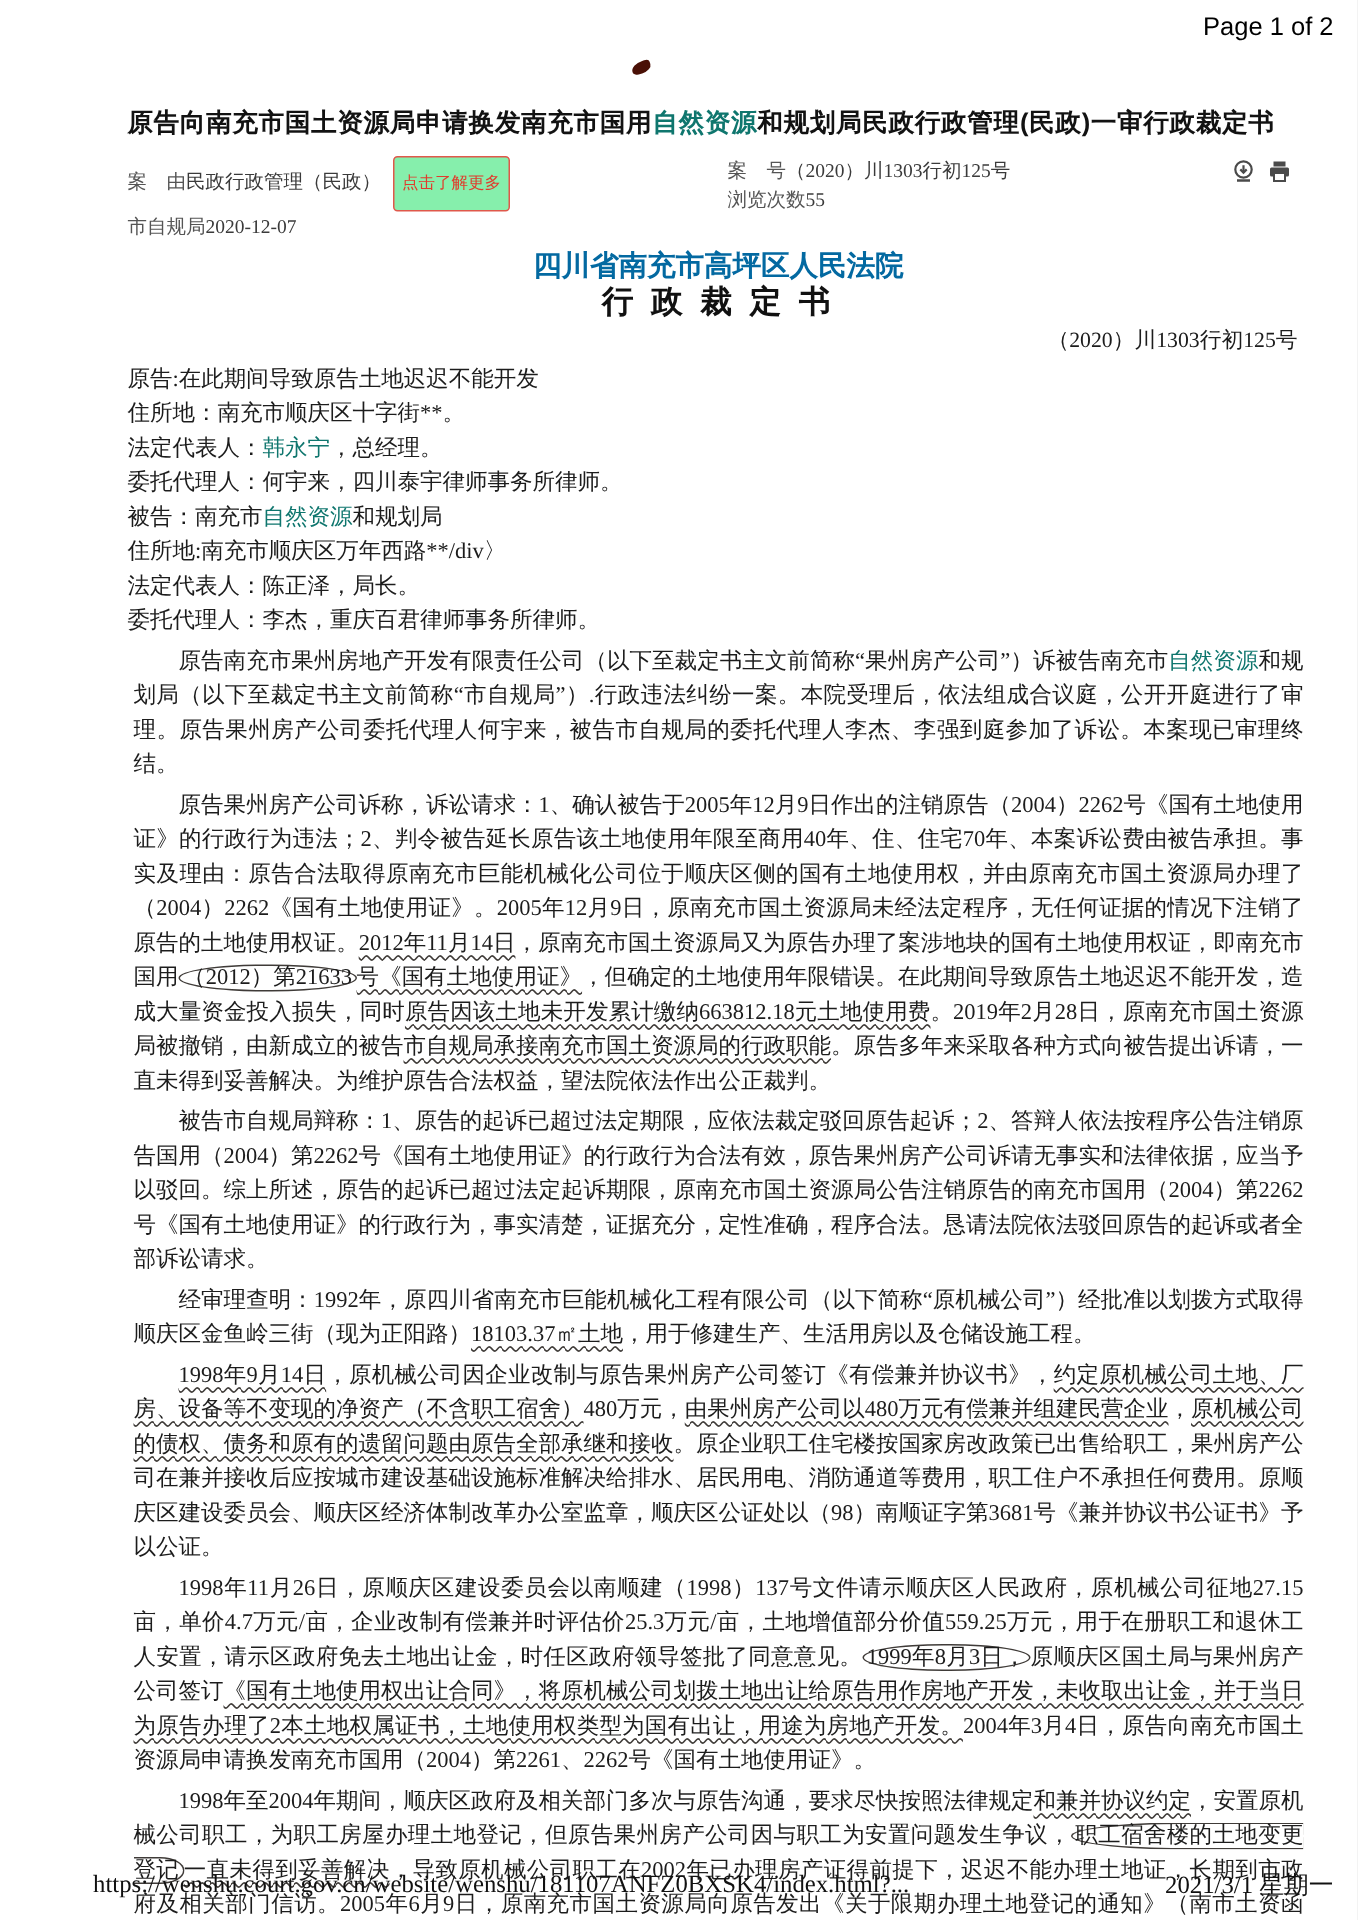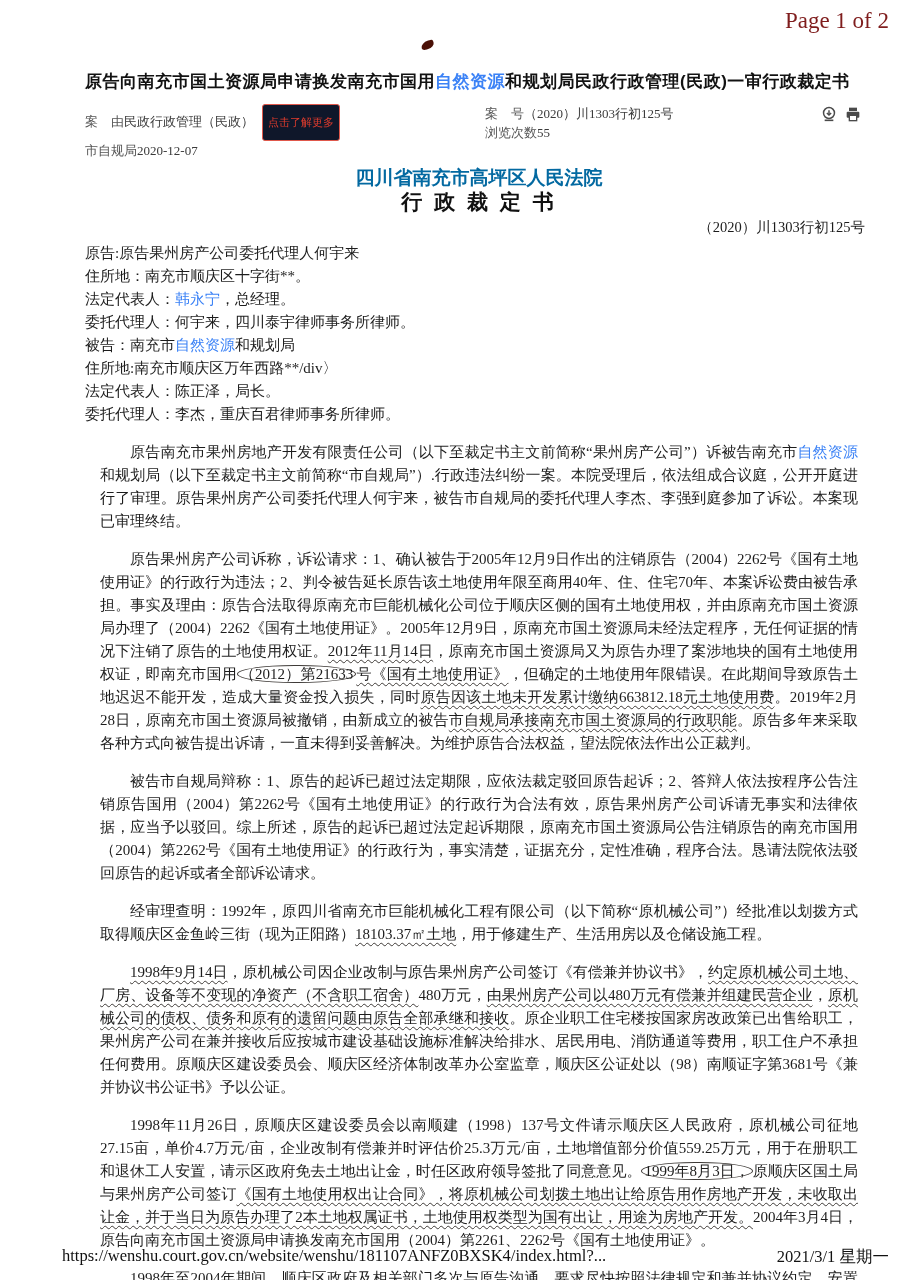--- a/index.html
+++ b/index.html
@@ -7,22 +7,22 @@
     position:relative;
     width:905px;height:1280px;
     background:#ffffff;
     font-family:"Liberation Serif","DejaVu Serif",serif;
     color:#1c1c1c;
     overflow:hidden;
     margin:0 auto;
   }
   .page-indicator{
     position:absolute;top:8px;right:16px;
-    font-size:23px;color:#7f1d1d;
-    font-family:Liberation Serif, serif;
+    font-size:17px;color:#000000;
+    font-family:Liberation Sans, sans-serif;
   }
   .ink-mark{
     position:absolute;left:421px;top:41px;
     width:13px;height:8px;background:#4a1006;
     border-radius:65% 25% 55% 35%;
     transform:rotate(-18deg);
   }
   .content{padding:70px 32px 0 85px;}
   .doc-title{
     margin:0 0 10px 0;
@@ -32,41 +32,41 @@
   }
   .meta{position:relative;display:flex;font-size:13px;color:#3a3a3a;line-height:19px;margin-bottom:6px;}
   .meta-col-left{width:400px;}
   .meta-col-right{flex:1;}
   .meta-label{color:#555;}
   .meta-row{white-space:nowrap;}
   .more-btn{
     display:inline-block;margin-left:8px;padding:10px 5px;
     font-size:11px;line-height:15px;
     color:#e03c2d;border:1px solid #e0584b;border-radius:3px;
-    background:#0f172a;cursor:pointer;
+    background:#86efac;cursor:pointer;
     font-family:"Liberation Sans",sans-serif;
   }
   .meta-icons{position:absolute;right:12px;top:2px;display:flex;gap:8px;}
   .meta-icons svg{display:block;cursor:pointer;}
   .court-name{
     text-align:center;font-family:"Liberation Sans","DejaVu Sans",sans-serif;
     font-weight:bold;font-size:19px;line-height:24px;color:#0369a1;
   }
   .doc-type{
     text-align:center;font-family:"Liberation Sans","DejaVu Sans",sans-serif;
     font-weight:bold;font-size:21px;line-height:24px;color:#111;letter-spacing:3px;
   }
   .case-number-line{text-align:right;font-size:14.5px;line-height:22px;margin:2px 8px 4px 0;}
   .parties{margin:4px 0 0 0;}
   .party-line{font-size:15px;line-height:23px;}
   .paragraphs p{
-    margin:15px;font-size:15px;line-height:23px;
+    margin:4px;font-size:15px;line-height:23px;
     text-indent:2em;text-align:justify;
   }
-  .seg-red{color:#3b82f6;}
+  .seg-red{color:#0f766e;}
   .pen-u{
     text-decoration:underline;
     text-decoration-style:wavy;
     text-decoration-color:#3f3b38;
     text-decoration-thickness:1.2px;
     text-underline-offset:3px;
   }
   .pen-c{
     border:1.5px solid #3f3b38;
     border-radius:48%/50%;
@@ -121,21 +121,21 @@
           <rect x="6.5" y="14" width="11" height="8" fill="#ffffff" stroke="#4a4a4a" stroke-width="2"></rect>
         </svg>
       </div>
     </div>
 
     <div class="court-name">四川省南充市高坪区人民法院</div>
     <div class="doc-type">行 政 裁 定 书</div>
     <div class="case-number-line">（2020）川1303行初125号</div>
 
     <div class="parties">
-      <div class="party-line"><span>原告:原告果州房产公司委托代理人何宇来</span></div>
+      <div class="party-line"><span>原告:在此期间导致原告土地迟迟不能开发</span></div>
       <div class="party-line"><span>住所地：南充市顺庆区十字街**。</span></div>
       <div class="party-line"><span>法定代表人：</span><span class="seg-red">韩永宁</span><span>，总经理。</span></div>
       <div class="party-line"><span>委托代理人：何宇来，四川泰宇律师事务所律师。</span></div>
       <div class="party-line"><span>被告：南充市</span><span class="seg-red">自然资源</span><span>和规划局</span></div>
       <div class="party-line"><span>住所地:南充市顺庆区万年西路**/div〉</span></div>
       <div class="party-line"><span>法定代表人：陈正泽，局长。</span></div>
       <div class="party-line"><span>委托代理人：李杰，重庆百君律师事务所律师。</span></div>
     </div>
 
     <div class="paragraphs">

